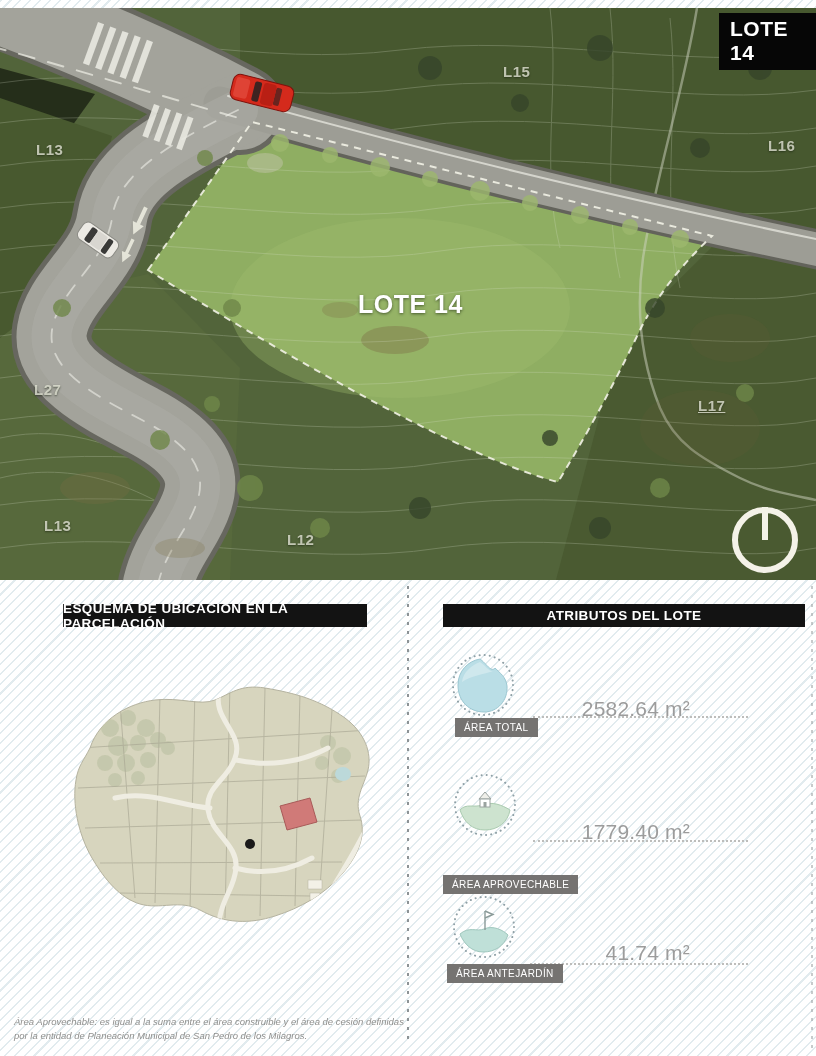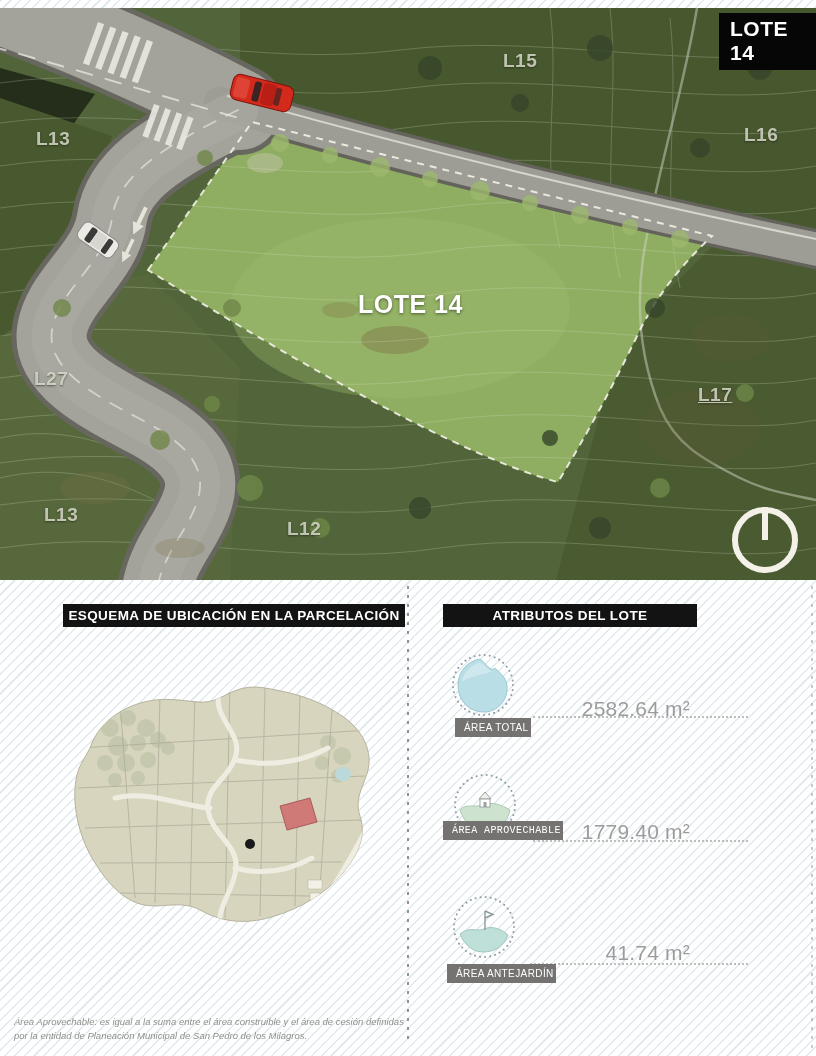--- a/index.html
+++ b/index.html
@@ -6,57 +6,57 @@
   .page{
     position:relative;width:816px;height:1056px;overflow:hidden;
     font-family:"Liberation Sans",sans-serif;
     background:
       repeating-linear-gradient(135deg, rgba(178,203,212,.38) 0 1.5px, rgba(255,255,255,0) 1.5px 7px),
       #ffffff;
   }
   .aerial{position:absolute;left:0;top:8px;width:816px;height:572px;}
   .aerial svg{display:block;width:816px;height:572px;}
   .map-label{
-    position:absolute;font-weight:bold;font-size:19px;
+    position:absolute;font-weight:bold;font-size:15px;
     color:rgba(226,228,213,.8);text-shadow:0 1px 2px rgba(20,30,12,.55);
-    letter-spacing:.5px;user-select:none;
+    letter-spacing:.5px;user-select:none;margin-top:13px;
   }
   .lot-label{
     position:absolute;left:358px;top:282px;font-weight:bold;font-size:25px;
     color:#ffffff;text-shadow:0 1px 3px rgba(20,30,12,.6);letter-spacing:.5px;
   }
   .badge{
     position:absolute;left:719px;top:13px;background:#060606;color:#fff;
     font-weight:bold;font-size:21px;letter-spacing:.5px;padding:4px 11px 5px 11px;
   }
   .section-header{
     position:absolute;top:604px;height:23px;background:#131313;color:#fff;
     display:flex;align-items:center;justify-content:center;
     font-size:13.5px;letter-spacing:.4px;font-weight:bold;
   }
-  .hdr-esquema{left:63px;width:342px;}
-  .hdr-atributos{left:443px;width:254px;}
+  .hdr-esquema{left:63px;width:304px;}
+  .hdr-atributos{left:443px;width:362px;}
   .divider{
     position:absolute;left:407px;top:586px;width:2px;height:458px;
     background:repeating-linear-gradient(180deg,#8d9396 0 3px,transparent 3px 9px);
   }
   .edge-dots{
     position:absolute;left:811px;top:586px;width:2px;height:462px;opacity:.55;
     background:repeating-linear-gradient(180deg,#9aa0a2 0 3px,transparent 3px 9px);
   }
   .esquema-map{position:absolute;left:60px;top:648px;width:330px;height:300px;}
   .attr-icon{position:absolute;width:66px;height:66px;}
   .attr-value{
     position:absolute;width:130px;text-align:right;font-size:21px;color:#9c9c9c;
     letter-spacing:.2px;
   }
   .attr-leader{position:absolute;height:0;border-bottom:2px dotted #bdbdbb;}
   .attr-label{
     position:absolute;background:#757371;color:#fff;font-size:10px;
-    letter-spacing:.4px;padding:4px 2px 4px 9px;white-space:nowrap;
+    letter-spacing:.4px;padding:4px 9px 4px 9px;white-space:nowrap;
   }
   .brand{position:absolute;left:14px;top:986px;width:180px;}
   .brand-row{display:flex;align-items:flex-end;}
   .brand-name{font-size:14px;font-weight:bold;color:#8e8e8c;letter-spacing:2.5px;line-height:1;}
   .brand-sub{font-size:5.5px;color:#adadab;letter-spacing:1.1px;margin-top:2px;}
   .brand-mark{margin-left:4px;margin-bottom:-3px;}
   .disclaimer{
     position:absolute;left:14px;top:1015px;width:402px;
     font-size:9.5px;line-height:1.45;color:#8f8f8d;font-style:italic;
   }
@@ -203,21 +203,21 @@
       </g>
 
       <g stroke="#f4f2e8" stroke-width="6" fill="none">
         <circle cx="765" cy="532" r="30"></circle>
         <line x1="765" y1="499" x2="765" y2="532"></line>
       </g>
     </svg>
 
     <div class="map-label" style="left:36px;top:120px;">L13</div>
     <div class="map-label" style="left:503px;top:42px;">L15</div>
-    <div class="map-label" style="left:744px;top:116px;">L16</div>
+    <div class="map-label" style="left:768px;top:116px;">L16</div>
     <div class="map-label" style="left:34px;top:360px;">L27</div>
     <div class="map-label" style="left:698px;top:376px;text-decoration:underline;">L17</div>
     <div class="map-label" style="left:44px;top:496px;">L13</div>
     <div class="map-label" style="left:287px;top:510px;">L12</div>
     <div class="lot-label">LOTE 14</div>
   </div>
 
   <div class="badge">LOTE 14</div>
 
   <div class="section-header hdr-esquema">ESQUEMA DE UBICACIÓN EN LA PARCELACIÓN</div>
@@ -308,21 +308,21 @@
       <path d="M8,38 C14,31 22,36 30,33 C40,29 50,33 58,38 C56,50 46,58 33,58 C20,58 12,50 8,38 Z" fill="#cde3cf" stroke="#aacbb0" stroke-width="1"></path>
       <g>
         <path d="M27,27 L33,20 L39,27 Z" fill="#efefe9" stroke="#9aa3a0" stroke-width="1"></path>
         <rect x="28" y="27" width="10" height="8" fill="#ffffff" stroke="#9aa3a0" stroke-width="1"></rect>
         <rect x="31.5" y="30" width="3" height="5" fill="#9aa3a0"></rect>
       </g>
     </svg>
   </div>
   <div class="attr-leader" style="left:533px;top:840px;width:215px;"></div>
   <div class="attr-value" style="left:560px;top:820px;">1779.40 m²</div>
-  <div class="attr-label" style="left:443px;top:821px;font-family:Liberation Mono, monospace;">ÁREA APROVECHABLE</div>
+  <div class="attr-label" style="left:443px;top:875px;">ÁREA APROVECHABLE</div>
 
   <div class="attr-icon" style="left:451px;top:894px;">
     <svg viewBox="0 0 66 66" width="66" height="66">
       <circle cx="33" cy="33" r="30" fill="none" stroke="#8fa0a6" stroke-width="2" stroke-dasharray="0.1 5" stroke-linecap="round"></circle>
       <path d="M9,40 C18,32 26,38 33,35 C42,31 52,36 57,41 C53,52 44,58 32,58 C21,58 13,50 9,40 Z" fill="#bfe0d8" stroke="#9fc7bd" stroke-width="1"></path>
       <g stroke="#8a9a98" stroke-width="1.4" fill="none">
         <line x1="34" y1="17" x2="34" y2="36"></line>
         <path d="M34,17 L42,20.5 L34,24"></path>
       </g>
     </svg>

